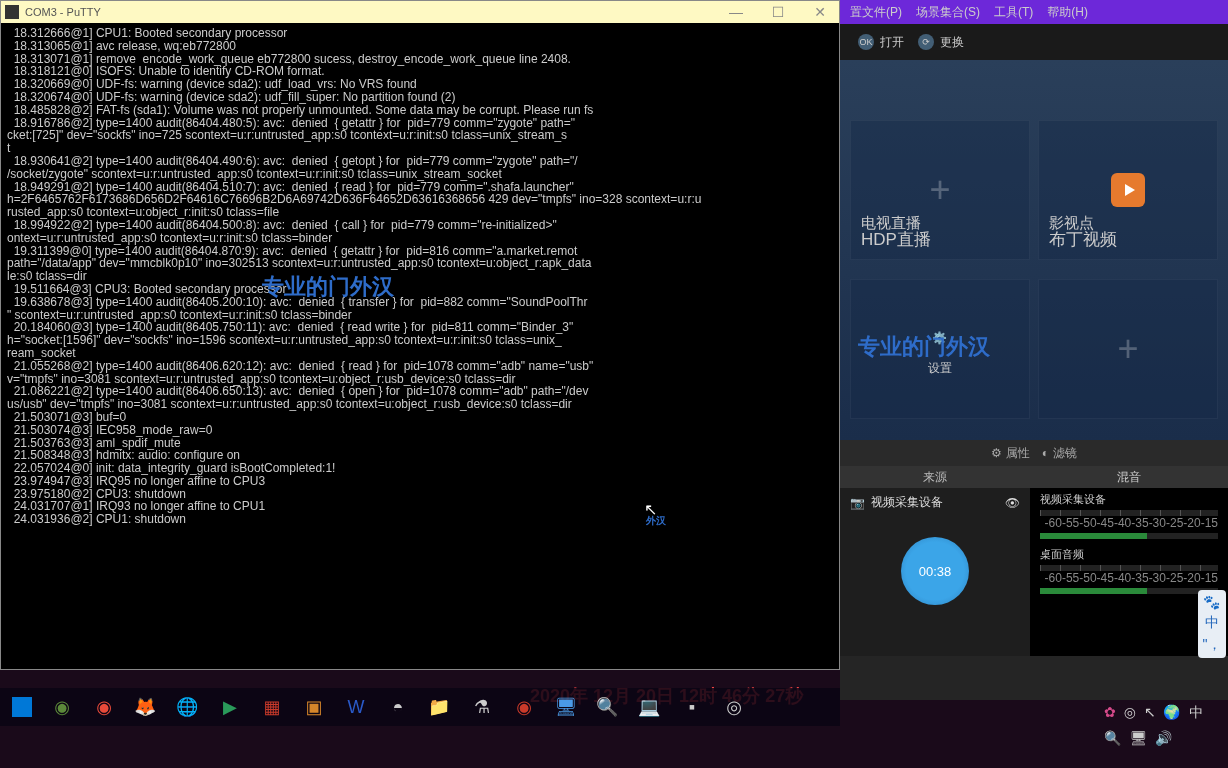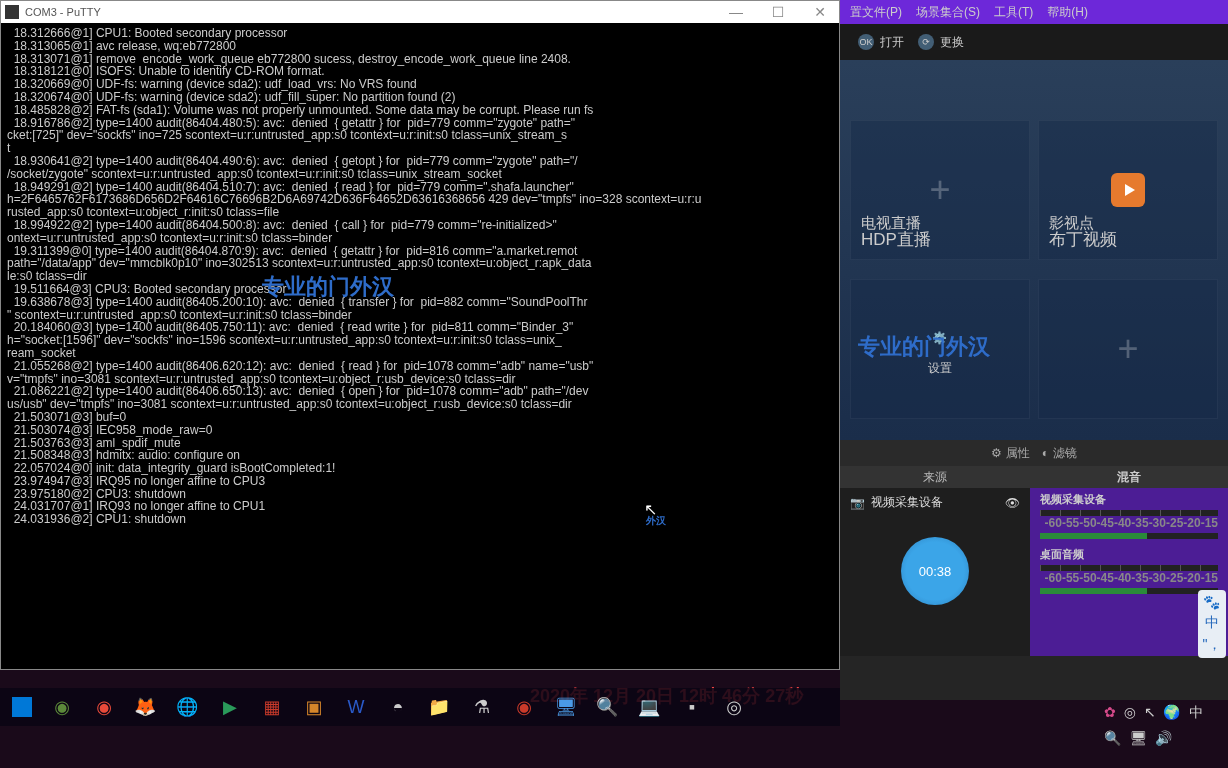--- a/index.html
+++ b/index.html
@@ -1,20 +1,20 @@
 <!DOCTYPE html>
 <html><head>
 <meta charset="utf-8">
 <style>
 * { margin: 0; padding: 0; box-sizing: border-box; font-family: "Microsoft YaHei", sans-serif; }
 body { width: 1228px; height: 768px; background: #1a0a1a; overflow: hidden; position: relative; }
 
 
 .putty-window { position: absolute; top: 0; left: 0; width: 840px; height: 670px; background: #000; border: 1px solid #888; }
-.putty-titlebar { height: 22px; background: #ffffff; display: flex; align-items: center; padding: 0 4px; font-size: 11px; color: #555; }
+.putty-titlebar { height: 22px; background: #fef9c3; display: flex; align-items: center; padding: 0 4px; font-size: 11px; color: #555; }
 .putty-titlebar .icon { width: 14px; height: 14px; background: #333; margin-right: 6px; }
 .putty-titlebar .controls { margin-left: auto; display: flex; gap: 12px; font-size: 14px; color: #888; }
 .putty-titlebar .controls span { width: 30px; text-align: center; cursor: default; }
 .putty-content { padding: 4px 6px; font-family: "Consolas", monospace; font-size: 12px; line-height: 12.8px; color: #ccc; white-space: pre; overflow: hidden; }
 .putty-content .line { display: block; }
 
 
 .obs-panel { position: absolute; top: 0; right: 0; width: 388px; height: 700px; background: #252525; color: #ccc; font-size: 12px; }
 .obs-title { height: 22px; background: #e8e8e8; color: #444; padding: 2px 6px; font-size: 11px; }
 .obs-menubar { height: 24px; background: #6d28d9; display: flex; align-items: center; gap: 14px; padding: 0 10px; font-size: 12px; }
@@ -38,21 +38,21 @@
 .gear-ico::before { content: "⚙"; margin-right: 4px; }
 .filter-ico::before { content: "◐"; margin-right: 4px; }
 
 .obs-bottom { display: flex; height: 190px; }
 .source-panel { width: 190px; background: #1e1e1e; }
 .source-panel .hdr { height: 22px; background: #333; text-align: center; line-height: 22px; font-size: 12px; color: #bbb; }
 .source-panel .item { padding: 6px 10px; font-size: 12px; color: #ddd; display: flex; align-items: center; gap: 6px; }
 .source-panel .eye { margin-left: auto; }
 .timer-disc { width: 68px; height: 68px; border-radius: 50%; background: radial-gradient(circle, #3ba5e8 60%, #2a7ab8 100%); margin: 20px auto; display: flex; align-items: center; justify-content: center; color: #fff; font-size: 13px; }
 
-.mixer-panel { flex: 1; background: #4c1d95; font-weight: bold; }
+.mixer-panel { flex: 1; background: #000000; }
 .mixer-panel .hdr { height: 22px; background: #333; text-align: center; line-height: 22px; font-size: 12px; }
 .mixer-row { padding: 4px 10px; font-size: 11px; color: #ccc; }
 .meter { height: 6px; background: linear-gradient(90deg, #2a8a3a 0%, #2a8a3a 60%, #222 60%); margin-top: 3px; }
 .meter.scale { background: #222; position: relative; }
 .meter.scale::after { content: ""; position: absolute; inset: 0; background: repeating-linear-gradient(90deg, #555 0, #555 1px, transparent 1px, transparent 20px); }
 .scale-labels { font-size: 12px; color: #888; display: flex; justify-content: flex-end; }
 
 
 .watermark { position: absolute; font-size: 22px; font-weight: bold; pointer-events: none; }
 .wm-blue { color: #2e6cc9; }

